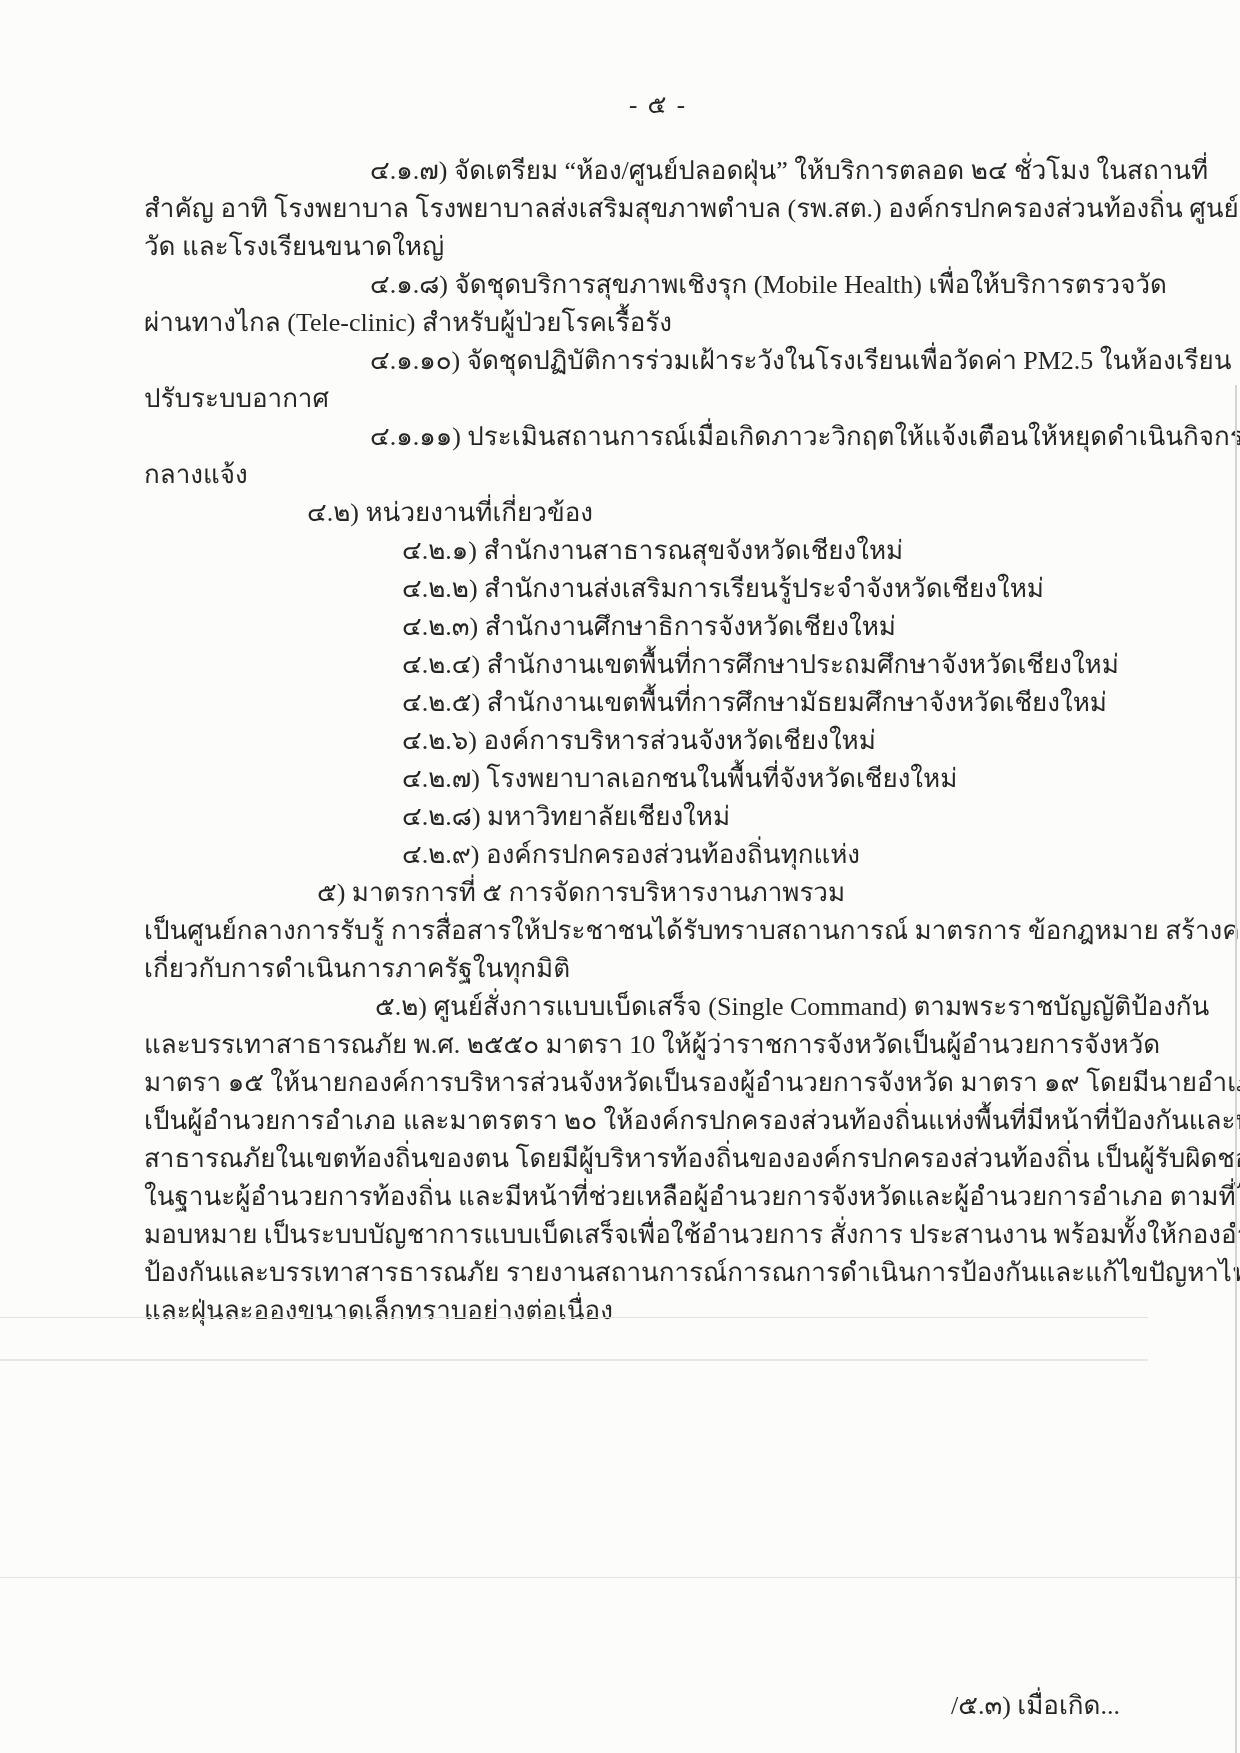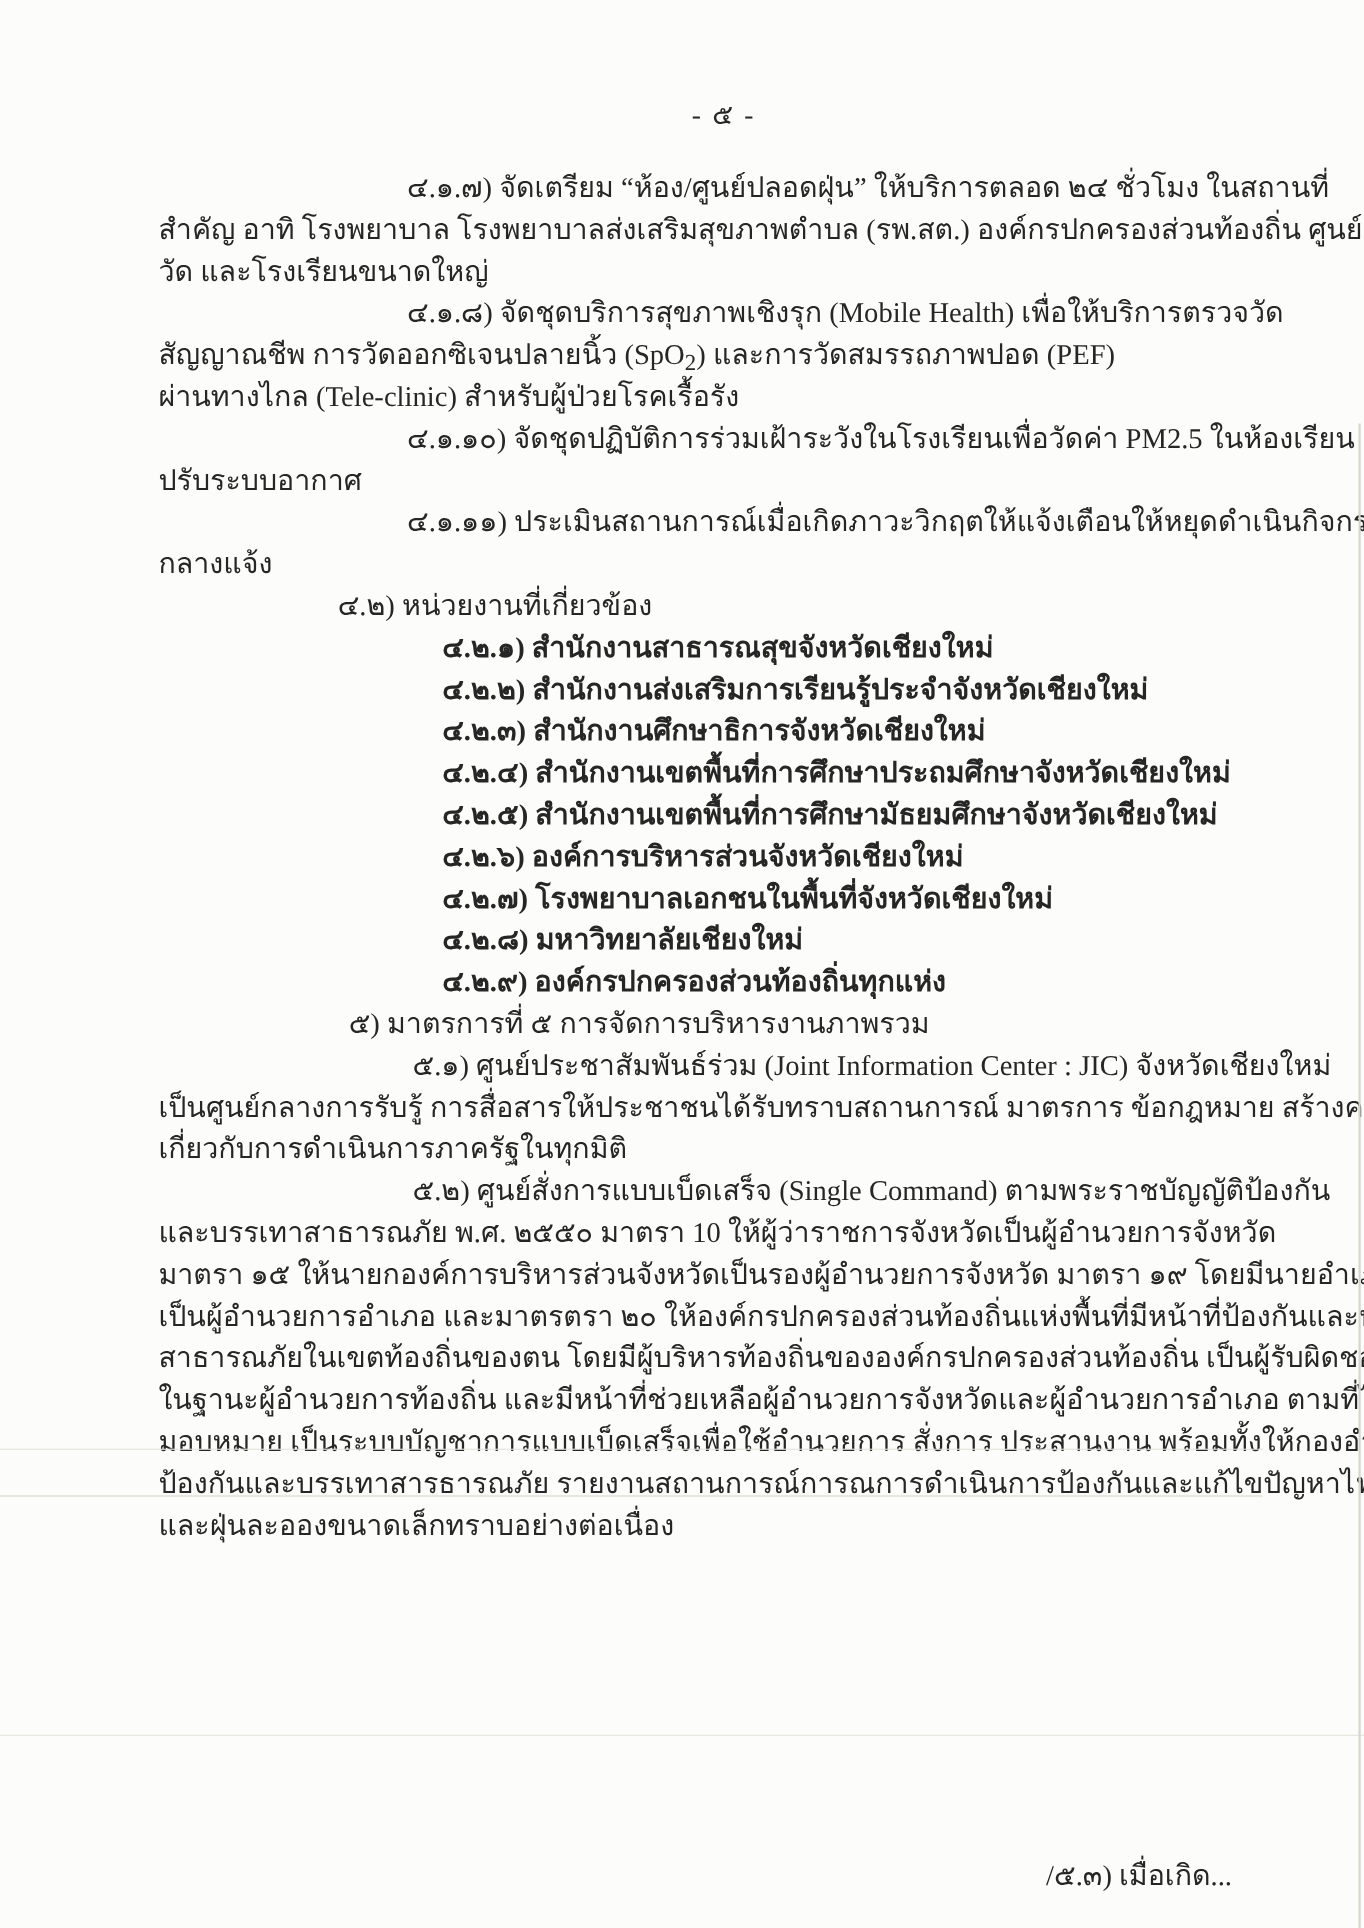--- a/index.html
+++ b/index.html
@@ -17,21 +17,21 @@
   .body-text{
     position:absolute;top:152px;left:144px;width:1000px;
     font-size:26px;line-height:38px;
   }
   .line{white-space:nowrap;height:38px;}
   
   .line.cont{padding-left:0;}
   .line.item4{padding-left:226px;}
   .line.item5{padding-left:231px;}
   .line.sec{padding-left:163px;}
-  .line.list{padding-left:258px;font-weight:bold;}
+  .line.list{padding-left:258px;}
   .line.head{padding-left:173px;font-weight:bold;}
   .seg.b{font-weight:normal;}
   .seg.u{text-underline-offset:5px;}
   .seg.sub{font-size:0.8em;vertical-align:-0.28em;}
   .continuation-marker{
     position:absolute;top:1687px;left:132px;width:988px;
     text-align:right;font-size:26px;line-height:38px;
   }
   
   .hline{position:absolute;height:1px;background:#e3e3de;}
@@ -43,38 +43,36 @@
 </head>
 <body>
 
 <div class="page">
   <div class="page-number">- ๕ -</div>
   <div class="body-text">
       <div class="line item4"><span class="seg">๔.๑.๗) จัดเตรียม “ห้อง/ศูนย์ปลอดฝุ่น” ให้บริการตลอด ๒๔ ชั่วโมง ในสถานที่</span></div>
       <div class="line cont"><span class="seg">สำคัญ อาทิ โรงพยาบาล โรงพยาบาลส่งเสริมสุขภาพตำบล (รพ.สต.) องค์กรปกครองส่วนท้องถิ่น ศูนย์ชุมชน</span></div>
       <div class="line cont"><span class="seg">วัด และโรงเรียนขนาดใหญ่</span></div>
       <div class="line item4"><span class="seg">๔.๑.๘) จัดชุดบริการสุขภาพเชิงรุก (Mobile Health) เพื่อให้บริการตรวจวัด</span></div>
-      <div class="line cont"><span class="seg">สัญญาณชีพ การวัดออกซิเจนปลายนิ้ว (SpO</span><span class="seg sub">2</span><span class="seg">) และการวัดสมรรถภาพปอด (PEF)</span></div>
       <div class="line cont"><span class="seg">ผ่านทางไกล (Tele-clinic) สำหรับผู้ป่วยโรคเรื้อรัง</span></div>
       <div class="line item4"><span class="seg">๔.๑.๑๐) จัดชุดปฏิบัติการร่วมเฝ้าระวังในโรงเรียนเพื่อวัดค่า PM2.5 ในห้องเรียน</span></div>
       <div class="line cont"><span class="seg">ปรับระบบอากาศ</span></div>
       <div class="line item4"><span class="seg">๔.๑.๑๑) ประเมินสถานการณ์เมื่อเกิดภาวะวิกฤตให้แจ้งเตือนให้หยุดดำเนินกิจกรรม</span></div>
       <div class="line cont"><span class="seg">กลางแจ้ง</span></div>
       <div class="line sec"><span class="seg">๔.๒) </span><span class="seg u">หน่วยงานที่เกี่ยวข้อง</span></div>
       <div class="line list"><span class="seg">๔.๒.๑) สำนักงานสาธารณสุขจังหวัดเชียงใหม่</span></div>
       <div class="line list"><span class="seg">๔.๒.๒) สำนักงานส่งเสริมการเรียนรู้ประจำจังหวัดเชียงใหม่</span></div>
       <div class="line list"><span class="seg">๔.๒.๓) สำนักงานศึกษาธิการจังหวัดเชียงใหม่</span></div>
       <div class="line list"><span class="seg">๔.๒.๔) สำนักงานเขตพื้นที่การศึกษาประถมศึกษาจังหวัดเชียงใหม่</span></div>
       <div class="line list"><span class="seg">๔.๒.๕) สำนักงานเขตพื้นที่การศึกษามัธยมศึกษาจังหวัดเชียงใหม่</span></div>
       <div class="line list"><span class="seg">๔.๒.๖) องค์การบริหารส่วนจังหวัดเชียงใหม่</span></div>
       <div class="line list"><span class="seg">๔.๒.๗) โรงพยาบาลเอกชนในพื้นที่จังหวัดเชียงใหม่</span></div>
       <div class="line list"><span class="seg">๔.๒.๘) มหาวิทยาลัยเชียงใหม่</span></div>
       <div class="line list"><span class="seg">๔.๒.๙) องค์กรปกครองส่วนท้องถิ่นทุกแห่ง</span></div>
       <div class="line head"><span class="seg b">๕) มาตรการที่ ๕ การจัดการบริหารงานภาพรวม</span></div>
-      <div class="line item5"><span class="seg">๕.๑) ศูนย์ประชาสัมพันธ์ร่วม (Joint Information Center : JIC) จังหวัดเชียงใหม่</span></div>
       <div class="line cont"><span class="seg">เป็นศูนย์กลางการรับรู้ การสื่อสารให้ประชาชนได้รับทราบสถานการณ์ มาตรการ ข้อกฎหมาย สร้างความเข้าใจ</span></div>
       <div class="line cont"><span class="seg">เกี่ยวกับการดำเนินการภาครัฐในทุกมิติ</span></div>
       <div class="line item5"><span class="seg">๕.๒) ศูนย์สั่งการแบบเบ็ดเสร็จ (Single Command) ตามพระราชบัญญัติป้องกัน</span></div>
       <div class="line cont"><span class="seg">และบรรเทาสาธารณภัย พ.ศ. ๒๕๕๐ มาตรา 10 ให้ผู้ว่าราชการจังหวัดเป็น</span><span class="seg b">ผู้อำนวยการจังหวัด</span></div>
       <div class="line cont"><span class="seg">มาตรา ๑๕ ให้นายกองค์การบริหารส่วนจังหวัดเป็น</span><span class="seg b">รองผู้อำนวยการจังหวัด</span><span class="seg"> มาตรา ๑๙ โดยมีนายอำเภอ</span></div>
       <div class="line cont"><span class="seg">เป็น</span><span class="seg b">ผู้อำนวยการอำเภอ</span><span class="seg"> และมาตรตรา ๒๐ ให้องค์กรปกครองส่วนท้องถิ่นแห่งพื้นที่มีหน้าที่ป้องกันและบรรเทา</span></div>
       <div class="line cont"><span class="seg">สาธารณภัยในเขตท้องถิ่นของตน โดยมีผู้บริหารท้องถิ่นขององค์กรปกครองส่วนท้องถิ่น เป็นผู้รับผิดชอบ</span></div>
       <div class="line cont"><span class="seg">ในฐานะ</span><span class="seg b">ผู้อำนวยการท้องถิ่น</span><span class="seg"> และมีหน้าที่ช่วยเหลือผู้อำนวยการจังหวัดและผู้อำนวยการอำเภอ ตามที่ได้รับ</span></div>
       <div class="line cont"><span class="seg">มอบหมาย เป็นระบบบัญชาการแบบเบ็ดเสร็จเพื่อใช้อำนวยการ สั่งการ ประสานงาน พร้อมทั้งให้กองอำนวยการ</span></div>
       <div class="line cont"><span class="seg">ป้องกันและบรรเทาสารธารณภัย รายงานสถานการณ์การณการดำเนินการป้องกันและแก้ไขปัญหาไฟป่า หมอกควัน</span></div>

